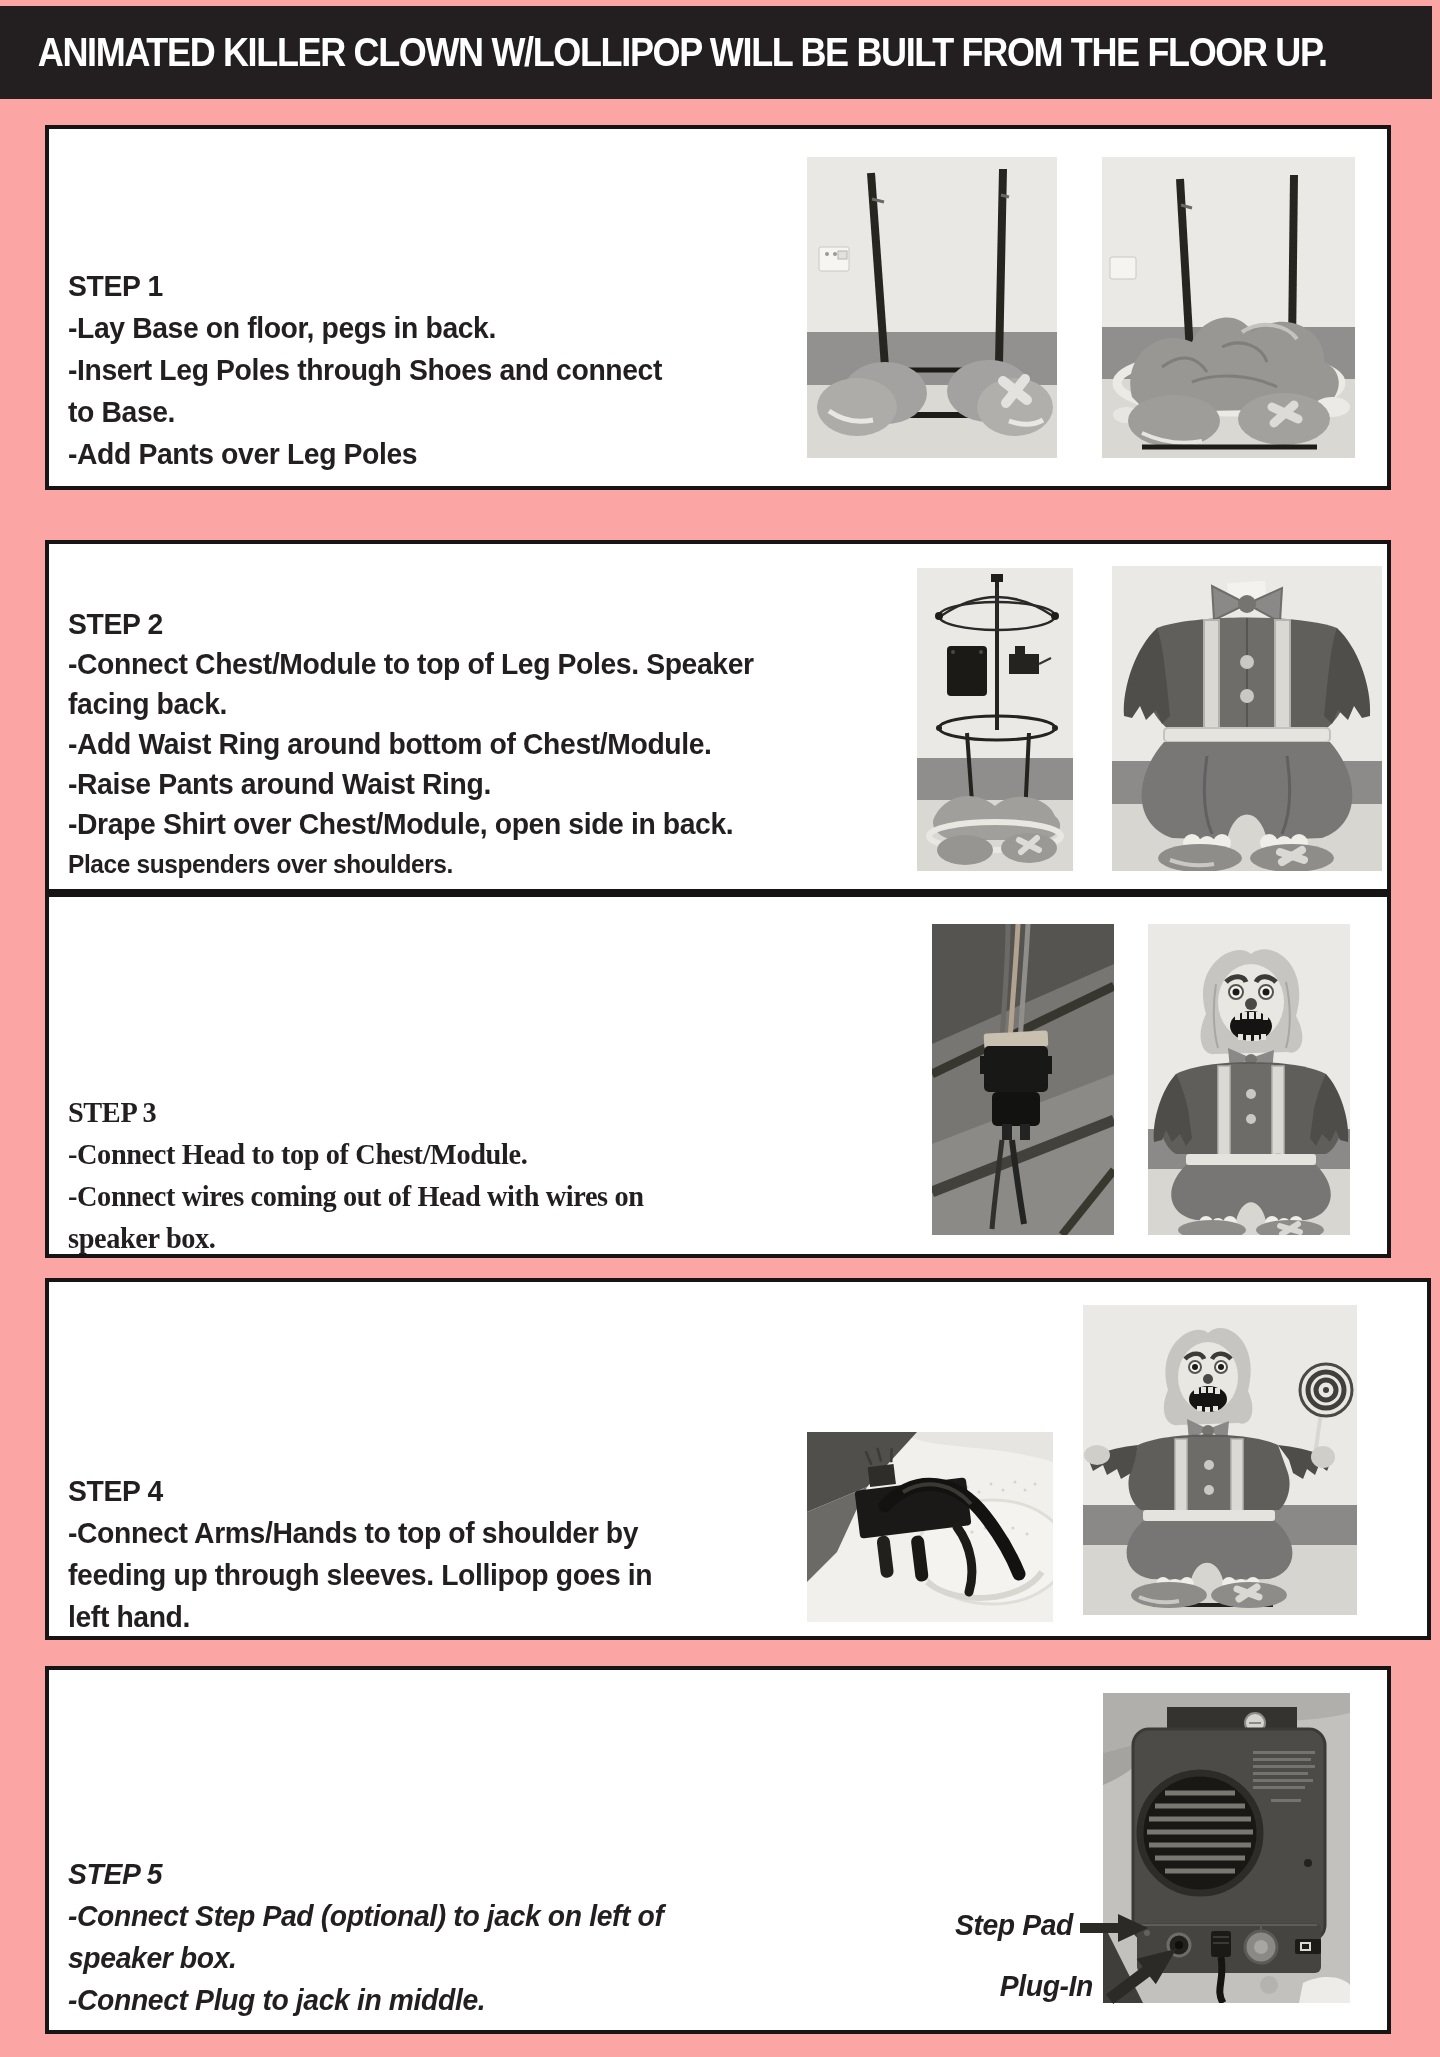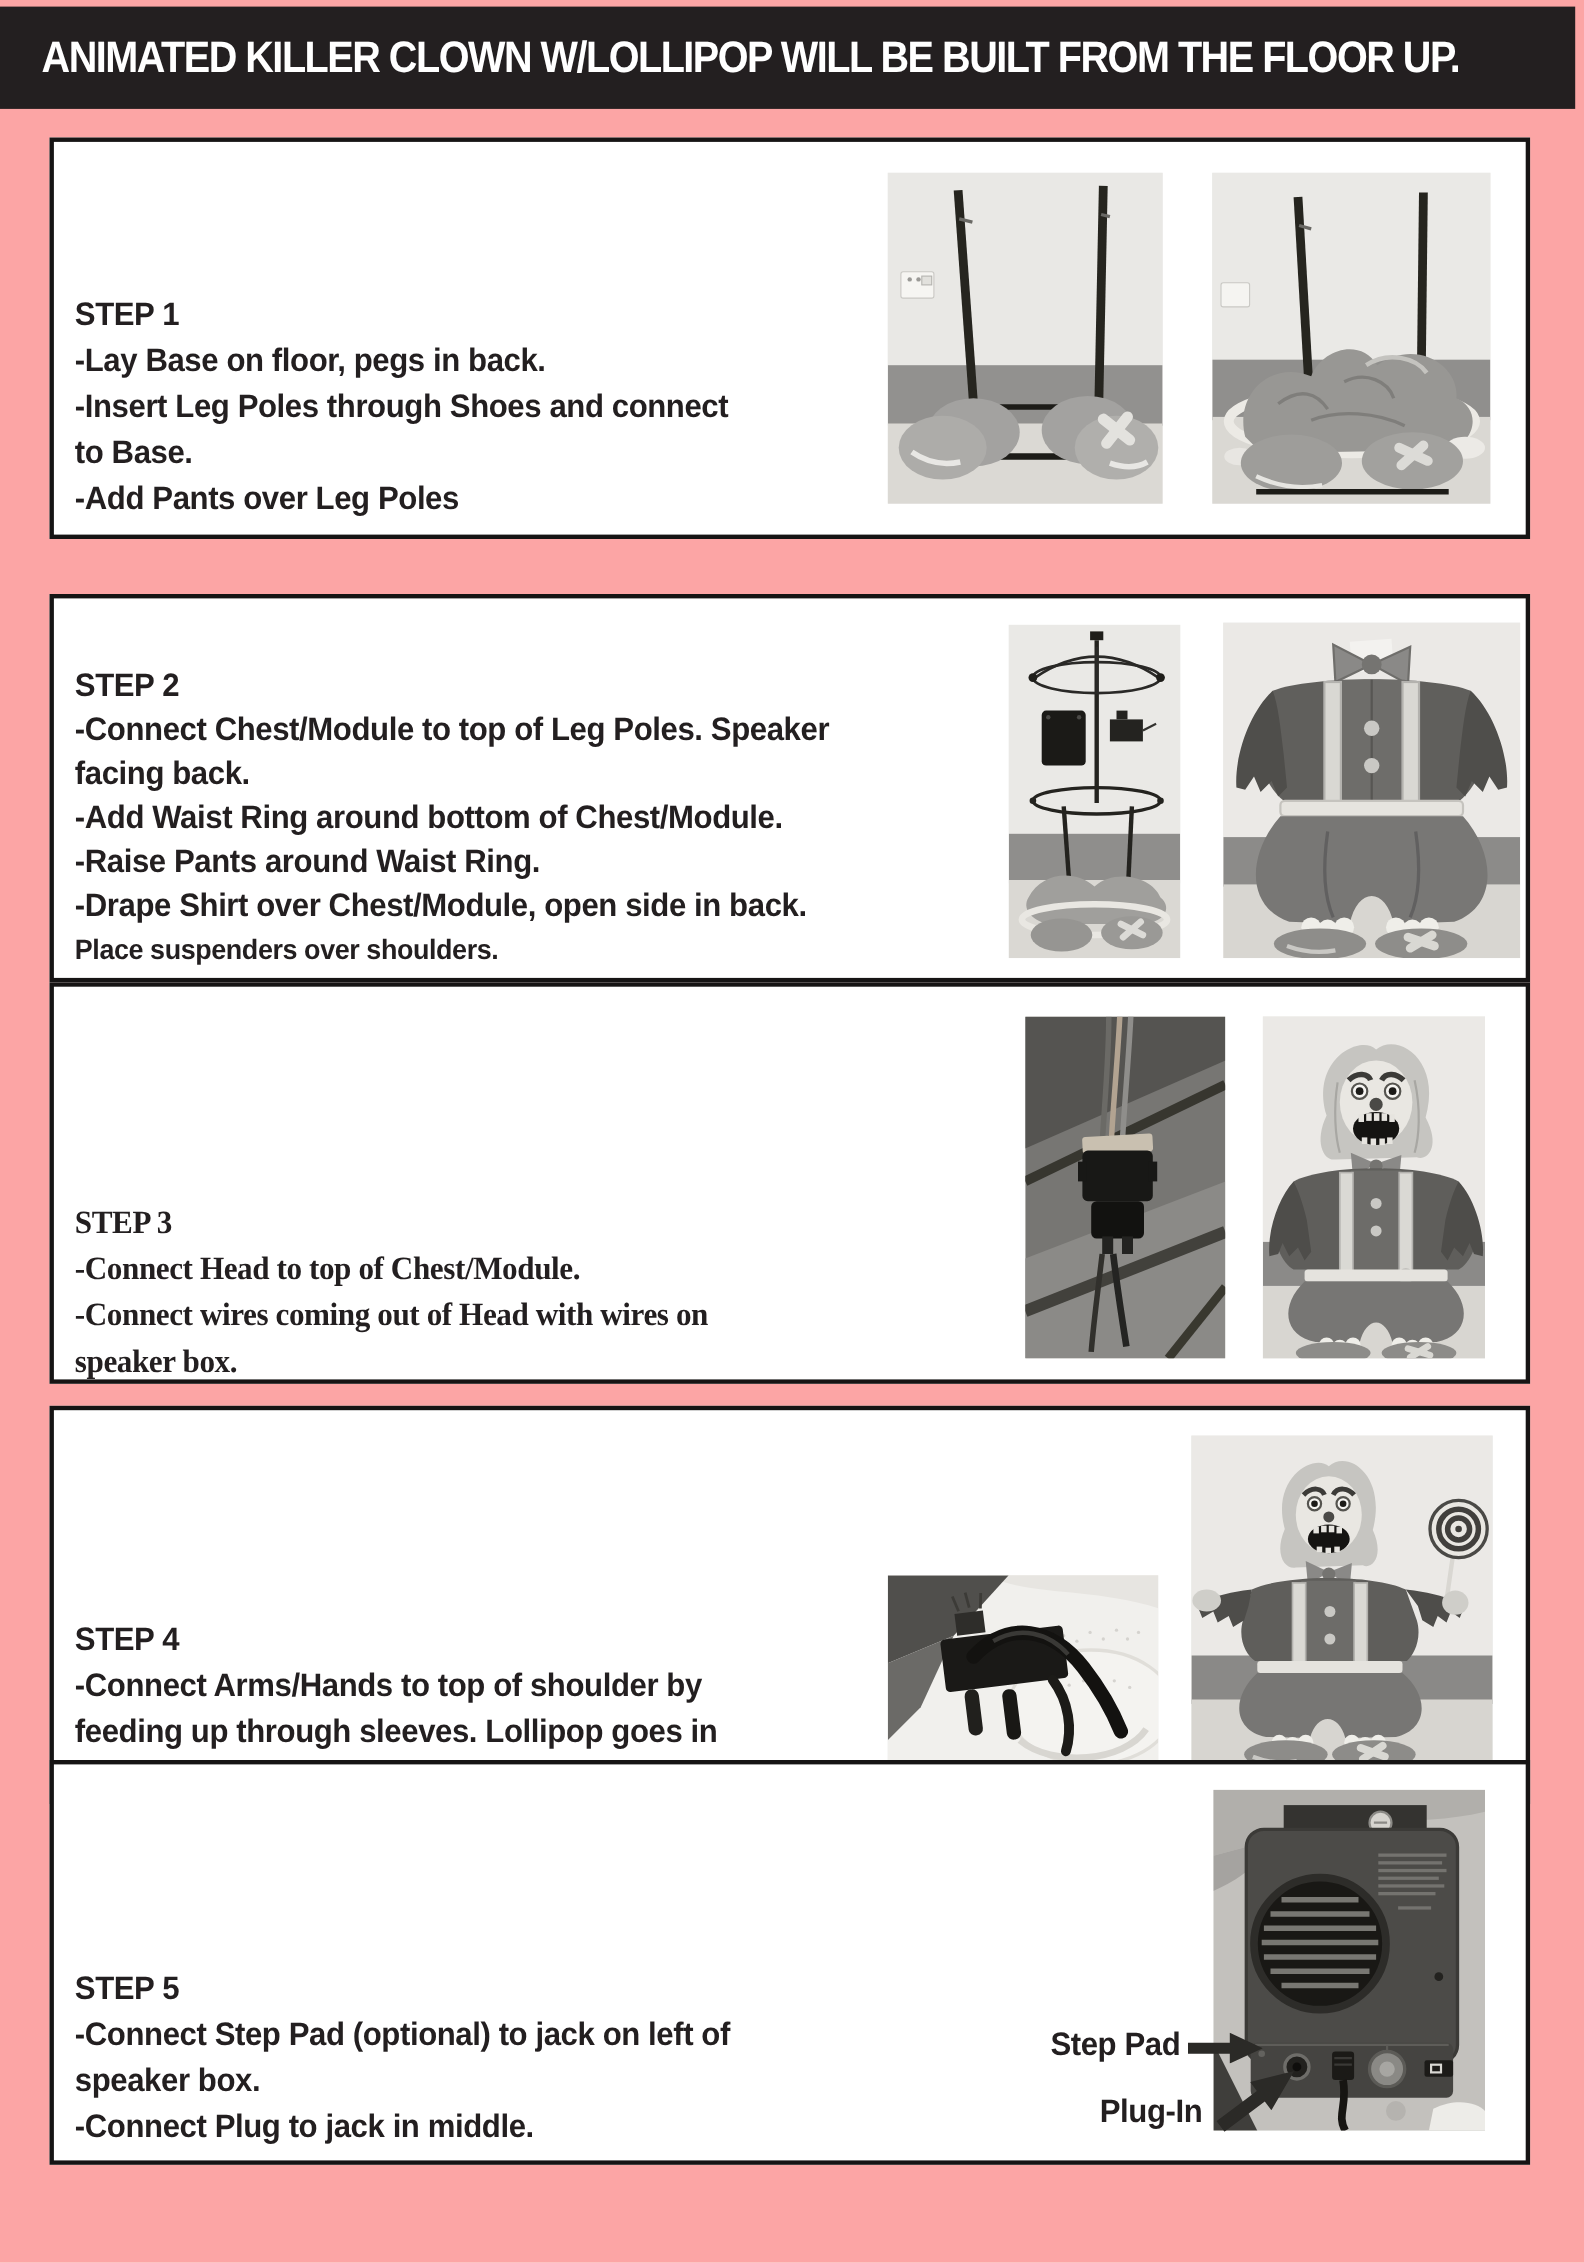--- a/index.html
+++ b/index.html
@@ -260,21 +260,21 @@
         <ellipse cx="64" cy="306" rx="34" ry="10" fill="#8d8c89"></ellipse>
         <ellipse cx="142" cy="306" rx="34" ry="10" fill="#8d8c89"></ellipse>
         <g stroke="#d9d8d3" stroke-width="6" stroke-linecap="round">
           <line x1="132" y1="302" x2="152" y2="308"></line>
             <line x1="150" y1="300" x2="134" y2="310"></line>
         </g>
       </svg>
     </div>
   </div>
 
-  <div class="step-box" style="top:1278px;height:354px;">
+  <div class="step-box" style="top:1278px;height:354px;padding-left:40px;">
     <div class="step-text p42" style="top:188px;">
       <div class="line">STEP 4</div>
       <div class="line">-Connect Arms/Hands to top of shoulder by</div>
       <div class="line">feeding up through sleeves. Lollipop goes in</div>
       <div class="line">left hand.</div>
     </div>
     <div class="photo" style="left:758px;top:150px;width:246px;height:190px;">
       <svg viewBox="0 0 246 190" xmlns="http://www.w3.org/2000/svg">
         <rect width="246" height="190" fill="#f1f0ed"></rect>
         <path d="M90 0 C130 20 180 10 246 30 L246 0 Z" fill="#e7e5e1"></path>
@@ -369,21 +369,21 @@
         <ellipse cx="166" cy="290" rx="38" ry="13" fill="#8d8c89"></ellipse>
         <g stroke="#d9d8d3" stroke-width="7" stroke-linecap="round">
           <line x1="154" y1="284" x2="176" y2="292"></line>
             <line x1="174" y1="282" x2="156" y2="294"></line>
         </g>
         <path d="M56 292 q20 8 40 4" stroke="#c9c8c4" stroke-width="4" fill="none"></path>
       </svg>
     </div>
   </div>
 
-  <div class="step-box" style="top:1600px;height:360px;">
+  <div class="step-box" style="top:1666px;height:360px;font-style:italic;">
     <div class="step-text p42" style="top:183px;">
       <div class="line">STEP 5</div>
       <div class="line">-Connect Step Pad (optional) to jack on left of</div>
       <div class="line">speaker box.</div>
       <div class="line">-Connect Plug to jack in middle.</div>
     </div>
 
     <div class="photo" style="left:1054px;top:23px;width:247px;height:310px;">
       <svg viewBox="0 0 247 310" xmlns="http://www.w3.org/2000/svg">
         <rect width="247" height="310" fill="#c3c1bd"></rect>

